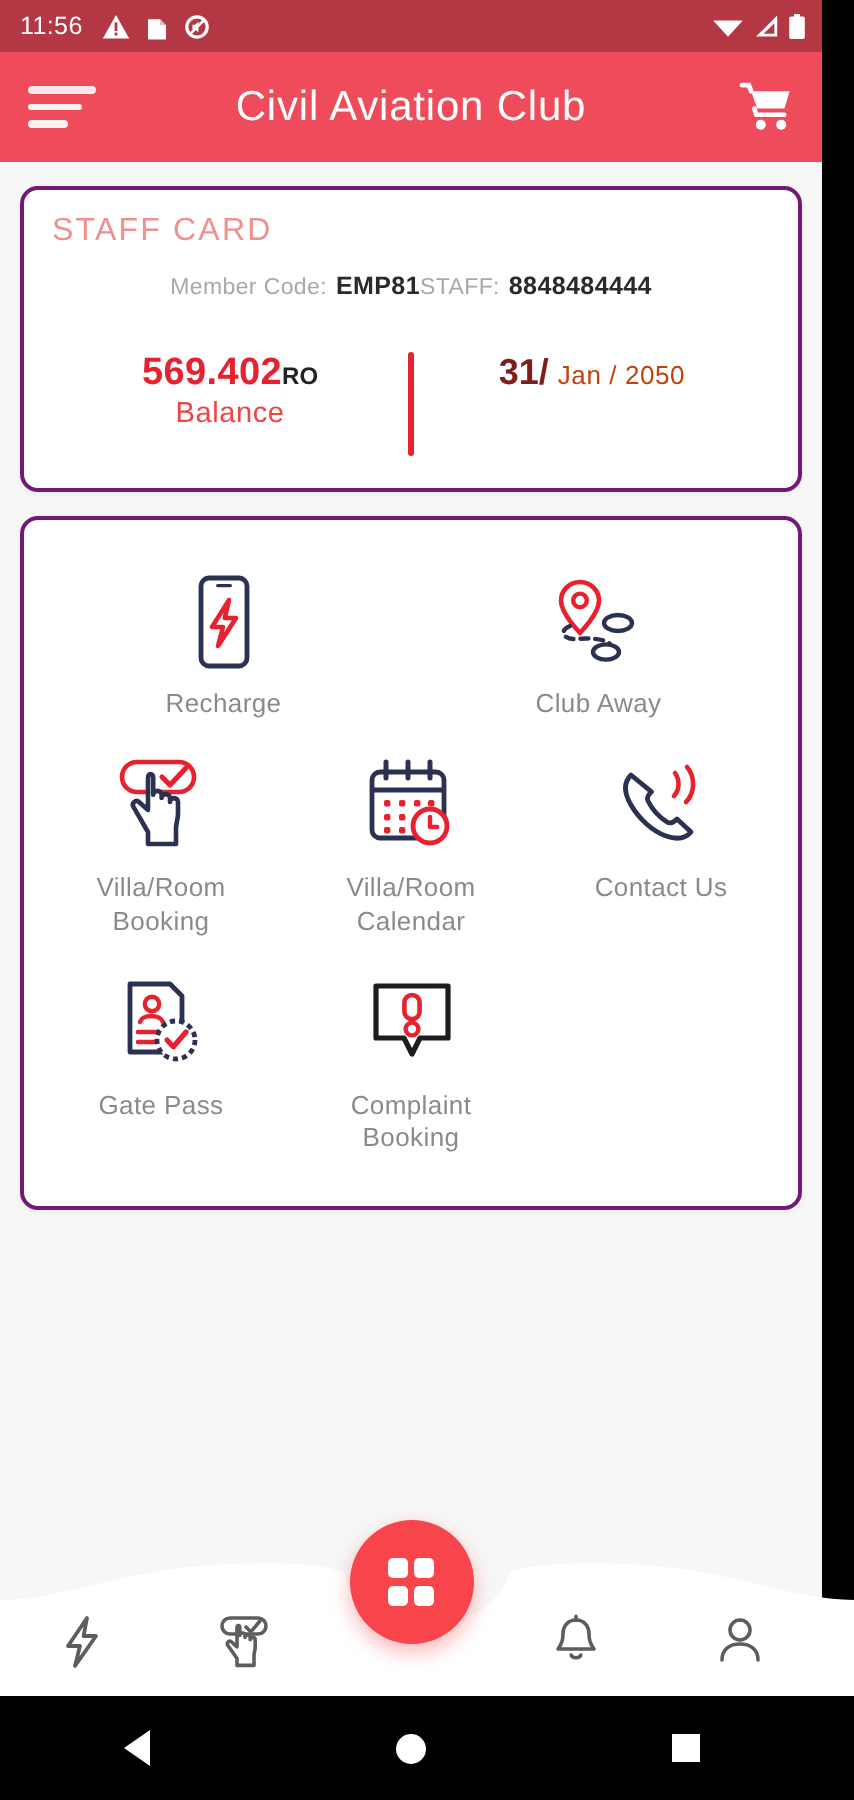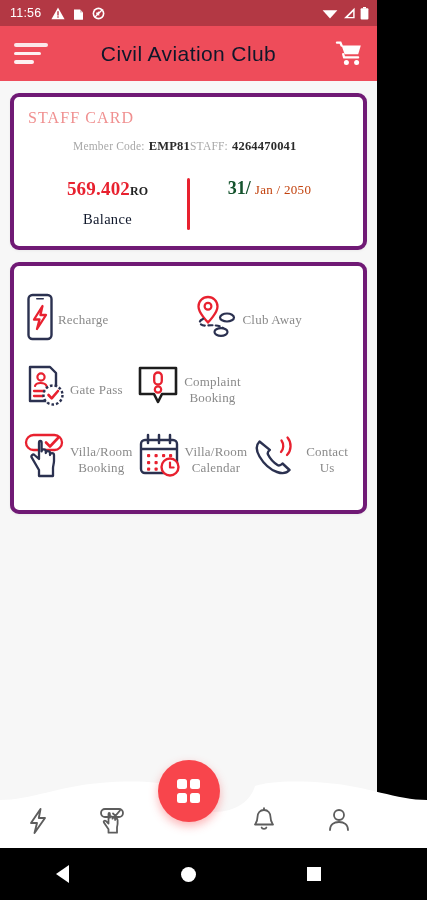--- a/index.html
+++ b/index.html
@@ -2,21 +2,21 @@
 <html><head>
 <meta charset="utf-8">
 <style>
   * { margin:0; padding:0; box-sizing:border-box; }
   html, body {
     width:427px; height:900px;
     font-family:"Liberation Sans", sans-serif;
     background:#000;
     overflow:hidden;
   }
-  #phone { position:relative; width:377px; height:900px; background:#f7f7f7; }
+  #phone { position:relative; width:411px; height:900px; background:#f7f7f7; }
 
   
   .statusbar {
     height:26px; background:#b33844;
     display:flex; align-items:center;
     padding:0 8px 0 10px; color:#fff;
     font-size:12.5px; letter-spacing:.2px;
   }
   .sb-time { font-weight:400; font-size:12.5px; }
   .sb-left-icons { display:flex; align-items:center; gap:8px; margin-left:10px; }
@@ -30,65 +30,63 @@
     display:flex; align-items:center; justify-content:space-between;
     padding:0 14px 0 14px; position:relative;
   }
   .hamburger { width:34px; display:flex; flex-direction:column; gap:5px; cursor:pointer; padding:4px 0; }
   .hamburger i { display:block; height:3.5px; border-radius:2px; background:#fff; }
   .hamburger i:nth-child(1){ width:34px; background:#fbe7e9; }
   .hamburger i:nth-child(2){ width:27px; background:#fdf1f2; }
   .hamburger i:nth-child(3){ width:20px; background:#fdf1f2; }
   .appbar-title {
     position:absolute; left:0; right:0; text-align:center;
-    color:#0f172a; font-size:21px; font-weight:400; letter-spacing:.4px;
+    color:#ffffff; font-size:21px; font-weight:400; letter-spacing:.4px;
     pointer-events:none;
   }
   .cart-btn { position:relative; z-index:2; cursor:pointer; line-height:0; }
 
   
   .card {
     background:#fff; border-radius:9px;
-    border:4px solid #701a75;
+    border:2px solid #701a75;
     box-shadow:0 1px 3px rgba(0,0,0,.05);
     margin:12px 10px 0 10px;
-    font-family:Liberation Serif, serif;
   }
 
   
   .staff-card { padding:12px 14px 16px 14px; }
   .staff-title {
     color:#f09090; font-size:16px; letter-spacing:1.1px; font-weight:400;
   }
   .staff-meta {
-    display:flex; justify-content:flex-start; align-items:baseline;
+    display:flex; justify-content:center; align-items:baseline;
     margin-top:9px;
-    margin-left:45px;
   }
   .meta-label { color:#a8a8a8; font-size:11.5px; letter-spacing:.2px; }
   .meta-value { color:#2a2a2a; font-size:12.5px; font-weight:bold; letter-spacing:.2px; }
 
   .staff-stats {
     display:flex; justify-content:center;
     margin-top:24px;
   }
   .stat { flex:1; text-align:center; }
   .stat-main { white-space:nowrap; }
   .stat-amount { color:#e8212f; font-size:19px; font-weight:bold; letter-spacing:.2px; }
   .stat-unit { color:#222; font-size:12px; font-weight:bold; }
-  .stat-day { color:#14532d; font-size:18px; font-weight:bold;margin-top:44px; }
+  .stat-day { color:#7f1d1d; font-size:18px; font-weight:bold;margin-top:44px; }
   .stat-rest { color:#c2410c; font-size:13px; letter-spacing:.3px; }
-  .stat-label { color:#0f172a; font-size:14.5px; margin-top:11px; letter-spacing:.3px; }
+  .stat-label { color:#ef4444; font-size:14.5px; margin-top:1px; letter-spacing:.3px; }
   .stat-divider { width:3px; height:52px; background:#e8212f; border-radius:2px; }
 
   
   .menu-card { padding:18px 6px 16px 6px; }
   .menu-row { display:flex; }
   .menu-item {
-    flex:1; display:flex; flex-direction:row; align-items:center;
+    flex:1; display:flex; flex-direction:column; align-items:center;
     cursor:pointer; padding:6px 2px 10px 2px;
   }
   .menu-icon { height:54px; display:flex; align-items:center; justify-content:center; }
   .menu-label {
     color:#8a8a8a; font-size:13px; text-align:center; line-height:1.25;
     margin-top:6px; letter-spacing:.2px; max-width:110px;
   }
   .menu-item.empty { cursor:default; }
 
   
@@ -184,21 +182,21 @@
   <div class="card staff-card">
     <div class="staff-title">STAFF CARD</div>
 
     <div class="staff-meta">
       <div>
         <span class="meta-label">Member Code:</span>
         <span class="meta-value">EMP81</span>
       </div>
       <div>
         <span class="meta-label">STAFF:</span>
-        <span class="meta-value">4264470041</span>
+        <span class="meta-value">8848484444</span>
       </div>
     </div>
 
     <div class="staff-stats">
       <div class="stat">
         <div class="stat-main">
           <span class="stat-amount">569.402</span><span class="stat-unit">RO</span>
         </div>
         <div class="stat-label">Balance</div>
       </div>
@@ -233,52 +231,20 @@
         <div class="menu-icon">
           <svg width="52" height="46" viewBox="0 0 52 46">
             <path d="M17 3 c5.3 0 9.5 4.2 9.5 9.4 c0 6.5 -9.5 16 -9.5 16 S7.5 18.9 7.5 12.4 C7.5 7.2 11.7 3 17 3 z" fill="none" stroke="#e8212f" stroke-width="2.3"></path>
             <circle cx="17" cy="12.2" r="3.4" fill="none" stroke="#e8212f" stroke-width="2.2"></circle>
             <path d="M12 25 c-6 2.5 -3 7 3 6.5 c7 -0.6 14 -0.2 17 2.5" fill="none" stroke="#2b3150" stroke-width="2.2" stroke-dasharray="4 3.4" stroke-linecap="round"></path>
             <ellipse cx="36" cy="23.5" rx="7" ry="4" fill="none" stroke="#2b3150" stroke-width="2.2"></ellipse>
             <ellipse cx="30" cy="38" rx="6.5" ry="3.8" fill="none" stroke="#2b3150" stroke-width="2.2"></ellipse>
           </svg>
         </div>
         <div class="menu-label">Club Away</div>
-      </div>
-    </div>
-
-    <div class="menu-row">
-      <div class="menu-item">
-        <div class="menu-icon">
-          <svg width="48" height="48" viewBox="0 0 48 48">
-            <path d="M8 4 h20 l6 6 v28 h-26 z" fill="#fff" stroke="#2b3150" stroke-width="2.4" stroke-linejoin="round"></path>
-            <circle cx="19" cy="14" r="3.6" fill="none" stroke="#e8212f" stroke-width="2.2"></circle>
-            <path d="M13 23 c1 -4 10 -4 11.5 0" fill="none" stroke="#e8212f" stroke-width="2.2" stroke-linecap="round"></path>
-            <path d="M12 28 h14 M12 33 h9" stroke="#e8212f" stroke-width="2.3" stroke-linecap="round"></path>
-            <circle cx="31" cy="32" r="9.5" fill="#fff" stroke="#2b3150" stroke-width="2.4" stroke-dasharray="2.6 2"></circle>
-            <path d="M26.5 32 l3.2 3.4 L36 28" fill="none" stroke="#e8212f" stroke-width="2.6" stroke-linecap="round" stroke-linejoin="round"></path>
-          </svg>
-        </div>
-        <div class="menu-label">Gate Pass</div>
-      </div>
-
-      <div class="menu-item">
-        <div class="menu-icon">
-          <svg width="48" height="46" viewBox="0 0 48 46">
-            <path d="M6 4 h36 v26 h-14 l-4 8 l-4 -8 h-14 z" fill="#fff" stroke="#1d1d1d" stroke-width="2.6" stroke-linejoin="round"></path>
-            <rect x="20.2" y="8.5" width="7.6" height="12" rx="3.8" fill="none" stroke="#e8212f" stroke-width="2.3"></rect>
-            <circle cx="24" cy="25.5" r="3.2" fill="none" stroke="#e8212f" stroke-width="2.2"></circle>
-          </svg>
-        </div>
-        <div class="menu-label">Complaint Booking</div>
-      </div>
-
-      <div class="menu-item empty">
-        <div class="menu-icon"></div>
-        <div class="menu-label"></div>
       </div>
     </div>
 
     <div class="menu-row">
       <div class="menu-item">
         <div class="menu-icon">
           <svg width="48" height="50" viewBox="0 0 48 50">
             <rect x="4" y="3" width="36" height="15" rx="7.5" fill="none" stroke="#e8212f" stroke-width="2.3"></rect>
             <path d="M24 10.5 l4 4 L36 6" fill="none" stroke="#e8212f" stroke-width="2.6" stroke-linecap="round" stroke-linejoin="round"></path>
             <path d="M17 11 v16 l-4.5 -4 c-1.5 -1.4 -4 0.6 -2.7 2.6 L17 38 v6 h14 v-8 c0 -2 1 -4.5 1 -7 v-6 c0 -2.6 -4 -2.6 -4 0 v-2 c0 -2.6 -4.2 -2.6 -4.2 0 v-1.6 c0 -2.6 -4.2 -2.6 -4.2 0 V11 c0 -2.7 -2.6 -2.7 -2.6 0 z" fill="#fff" stroke="#2b3150" stroke-width="2.3" stroke-linejoin="round"></path>
@@ -314,20 +280,52 @@
         <div class="menu-icon">
           <svg width="48" height="46" viewBox="0 0 48 46">
             <path d="M8.5 7.5 c-4 4 -3.5 9 0 15 c4 6.8 10.5 13 17.5 15.5 c5.5 2 9.5 1.5 12.5 -2 l-7 -6.5 c-1.5 1.5 -3.5 2.5 -5 1.5 c-3.5 -2.2 -7.5 -6.5 -9.5 -10.5 c-0.8 -1.6 0.3 -3.3 1.8 -4.6 z" fill="none" stroke="#2b3150" stroke-width="2.4" stroke-linejoin="round"></path>
             <path d="M30 18 c2.8 -3 3 -8 0.5 -11.5" fill="none" stroke="#e8212f" stroke-width="2.3" stroke-linecap="round"></path>
             <path d="M36 21 c4.5 -4.5 4.8 -12.5 0.5 -17.5" fill="none" stroke="#e8212f" stroke-width="2.3" stroke-linecap="round"></path>
           </svg>
         </div>
         <div class="menu-label">Contact Us</div>
       </div>
     </div>
+
+    <div class="menu-row">
+      <div class="menu-item">
+        <div class="menu-icon">
+          <svg width="48" height="48" viewBox="0 0 48 48">
+            <path d="M8 4 h20 l6 6 v28 h-26 z" fill="#fff" stroke="#2b3150" stroke-width="2.4" stroke-linejoin="round"></path>
+            <circle cx="19" cy="14" r="3.6" fill="none" stroke="#e8212f" stroke-width="2.2"></circle>
+            <path d="M13 23 c1 -4 10 -4 11.5 0" fill="none" stroke="#e8212f" stroke-width="2.2" stroke-linecap="round"></path>
+            <path d="M12 28 h14 M12 33 h9" stroke="#e8212f" stroke-width="2.3" stroke-linecap="round"></path>
+            <circle cx="31" cy="32" r="9.5" fill="#fff" stroke="#2b3150" stroke-width="2.4" stroke-dasharray="2.6 2"></circle>
+            <path d="M26.5 32 l3.2 3.4 L36 28" fill="none" stroke="#e8212f" stroke-width="2.6" stroke-linecap="round" stroke-linejoin="round"></path>
+          </svg>
+        </div>
+        <div class="menu-label">Gate Pass</div>
+      </div>
+
+      <div class="menu-item">
+        <div class="menu-icon">
+          <svg width="48" height="46" viewBox="0 0 48 46">
+            <path d="M6 4 h36 v26 h-14 l-4 8 l-4 -8 h-14 z" fill="#fff" stroke="#1d1d1d" stroke-width="2.6" stroke-linejoin="round"></path>
+            <rect x="20.2" y="8.5" width="7.6" height="12" rx="3.8" fill="none" stroke="#e8212f" stroke-width="2.3"></rect>
+            <circle cx="24" cy="25.5" r="3.2" fill="none" stroke="#e8212f" stroke-width="2.2"></circle>
+          </svg>
+        </div>
+        <div class="menu-label">Complaint Booking</div>
+      </div>
+
+      <div class="menu-item empty">
+        <div class="menu-icon"></div>
+        <div class="menu-label"></div>
+      </div>
+    </div>
   </div>
 
   <div class="bottomnav">
     <svg class="bn-bg" width="427" height="92" viewBox="0 0 427 92">
       <path d="M0 44
                C 30 44, 60 30, 100 27
                C 135 24, 160 26, 172 30
                C 176 44, 190 56, 213.5 56
                C 237 56, 251 44, 255 30
                C 267 26, 292 24, 327 27

